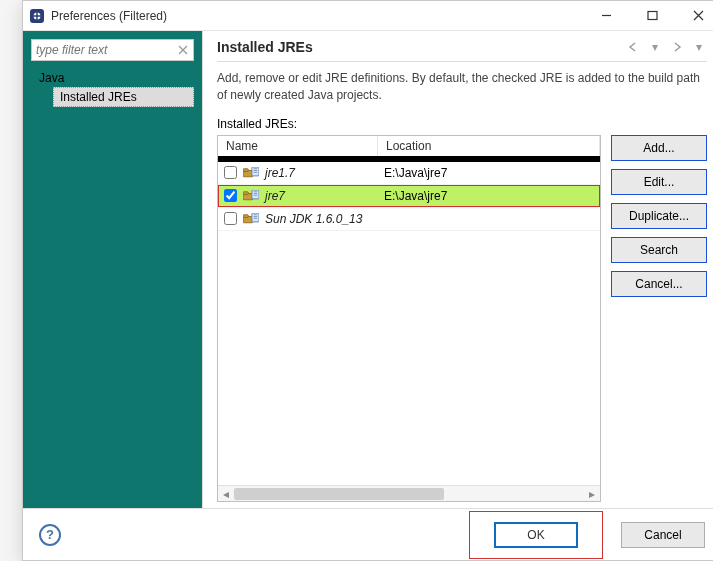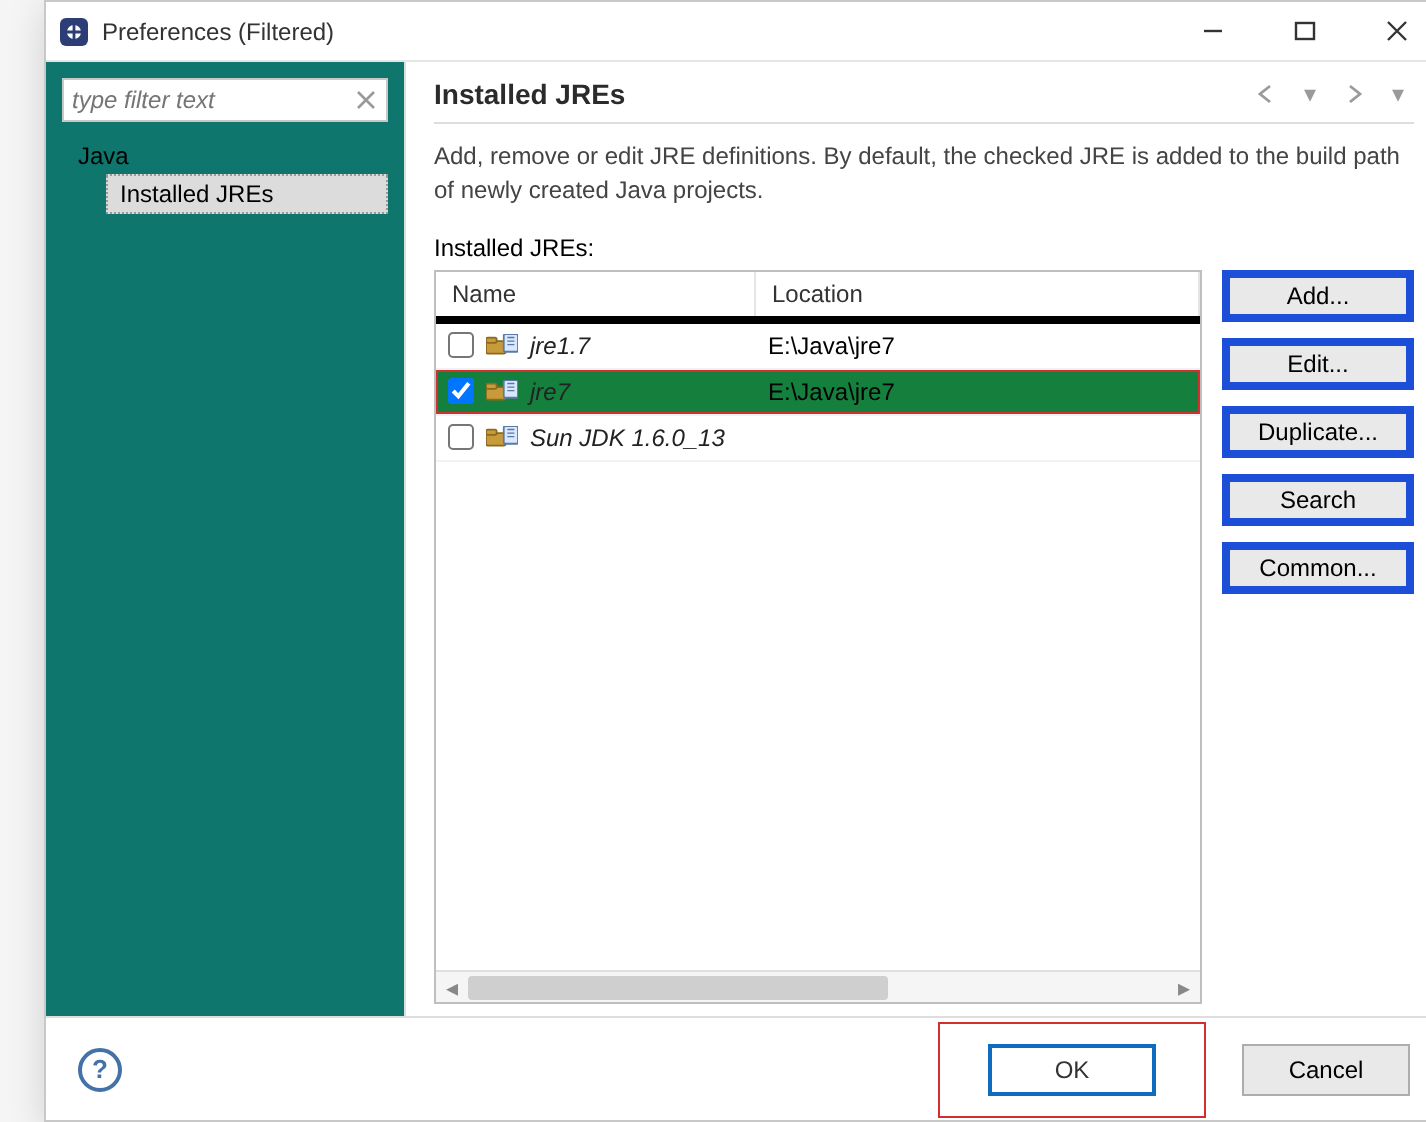--- a/index.html
+++ b/index.html
@@ -42,57 +42,57 @@
   .main { flex:1; display:flex; flex-direction:column; padding:8px 14px 6px 14px; }
   .main-hdr { display:flex; align-items:center; border-bottom:1px solid #ddd; padding-bottom:6px; margin-bottom:8px; }
   .main-hdr h1 { font-size:14px; font-weight:bold; margin:0; flex:1; color:#2b2b2b; }
   .navarrows { display:flex; gap:6px; color:#9a9a9a; }
   .navarrows .arr { width:16px; height:16px; display:flex; align-items:center; justify-content:center; }
   .desc { color:#444; line-height:1.45; margin-bottom:12px; }
   .listlbl { margin-bottom:4px; }
 
   .tableblock { display:flex; gap:10px; flex:1; min-height:0; }
   .tablewrap { flex:1; border:1px solid #bfbfbf; background:#fff; display:flex; flex-direction:column; }
-  .thead { display:flex; background:#fff; border-bottom:4px solid #000000; height:26px; }
+  .thead { display:flex; background:#fff; border-bottom:6px solid #000000; height:26px; }
   .th { display:flex; align-items:center; padding:0 8px; border-right:1px solid #e5e5e5; color:#333; }
   .th.name { width:160px; }
   .th.loc  { flex:1; }
 
   .tbody { flex:1; overflow:hidden; }
   .row { display:flex; align-items:center; height:23px; border-bottom:1px solid #f2f2f2; }
   .row .cell { display:flex; align-items:center; padding:0 6px; overflow:hidden; white-space:nowrap; }
   .row .cell.name { width:160px; gap:6px; }
   .row .cell.loc  { flex:1; }
   .row input[type=checkbox]{ width:13px; height:13px; margin:0; }
   .jreicon { width:16px; height:12px; display:inline-block; }
   .row.highlight-box {
     
     box-shadow: inset 0 0 0 1px #d03030;
   }
   .row.selected {
-    background:#15803d;
+    background:#bef264;
   }
   .rownm { color:#222;font-style:italic; }
 
   .tscroll {
     height:16px; border-top:1px solid #e0e0e0; background:#f5f5f5;
     display:flex; align-items:center;
   }
   .tscroll .sb-left, .tscroll .sb-right {
     width:16px; height:100%; display:flex; align-items:center; justify-content:center; color:#888;
   }
   .tscroll .sb-track { flex:1; height:100%; position:relative; }
   .tscroll .sb-thumb {
     position:absolute; left:0; top:2px; height:12px; width:60%;
     background:#cfcfcf; border-radius:2px;
   }
 
   .sidebtns { width:96px; display:flex; flex-direction:column; gap:8px; }
   .sidebtns button {
-    height:26px; border:4px solid #1d4ed8; background:#e9e9e9;
+    height:26px; border:1px solid #1d4ed8; background:#e9e9e9;
     cursor:pointer;
   }
 
   
   .footer {
     position:absolute; left:0; right:0; bottom:0; height:52px;
     border-top:1px solid #ddd; display:flex; align-items:center;
     padding:0 16px; background:#fff;
   }
   .helpicon {
@@ -238,21 +238,21 @@
             </div>
             <div class="sb-right">▸</div>
           </div>
         </div>
 
         <div class="sidebtns">
           <button>Add...</button>
           <button>Edit...</button>
           <button>Duplicate...</button>
           <button>Search</button>
-          <button>Common...</button>
+          <button>Cancel...</button>
         </div>
       </div>
     </div>
   </div>
 
   <div class="footer">
     <div class="helpicon">?</div>
     <div class="spacer"></div>
     <div class="okwrap">
       <button class="okbtn">OK</button>

